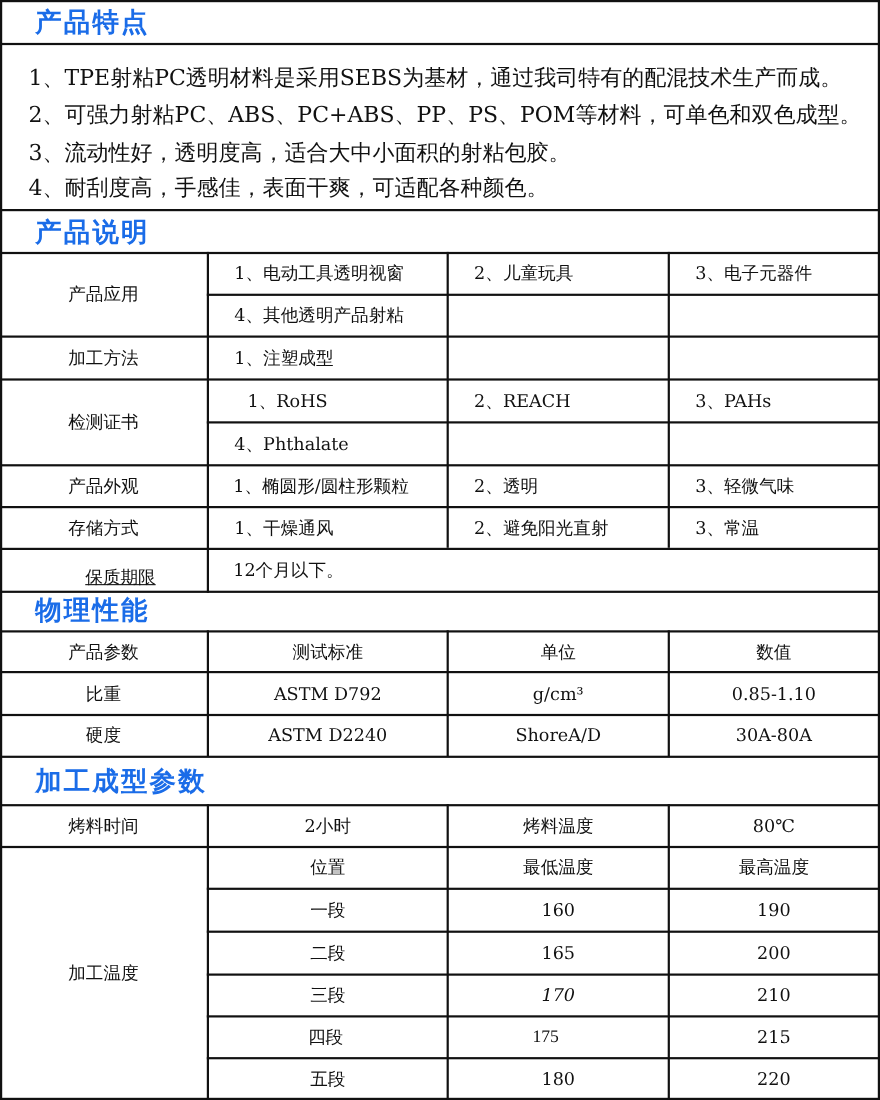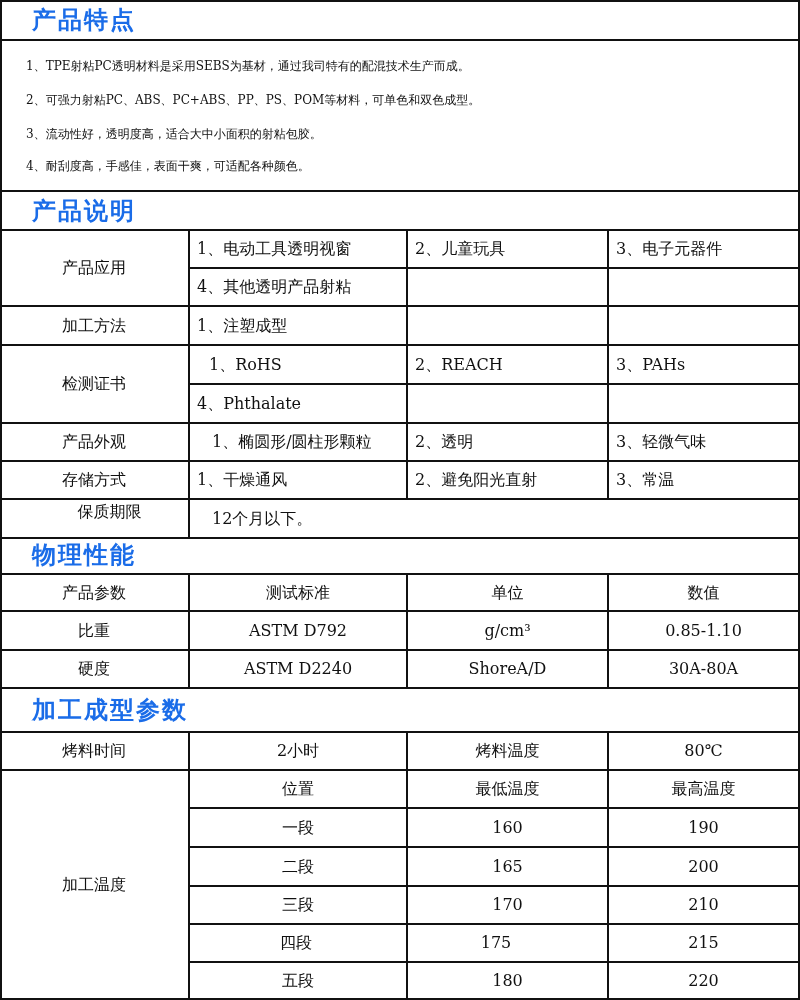--- a/index.html
+++ b/index.html
@@ -4,25 +4,25 @@
   <style>
     html, body { margin: 0; padding: 0; background: #ffffff; }
     body { width: 800px; height: 1000px; overflow: hidden; position: relative;
            font-family: "DejaVu Serif", "Liberation Serif", serif; color: #111; }
     .frame { position: absolute; left: 0; top: 0; width: 796px; height: 996px;
              border: 2px solid #111; }
     .hline { position: absolute; height: 2px; background: #111; }
     .vline { position: absolute; width: 2px; background: #111; }
     .heading { position: absolute; left: 32px; font-family: "DejaVu Sans", "Liberation Sans", sans-serif;
                font-size: 24px; font-weight: bold; color: #1a6ce8; letter-spacing: 2px; line-height: 1; }
-    .feat { position: absolute; left: 26px; font-size: 12px; line-height: 1; white-space: nowrap; }
+    .feat { position: absolute; left: 26px; font-size: 20px; line-height: 1; white-space: nowrap; }
     .cell { position: absolute; display: flex; align-items: center; font-size: 16px;
             white-space: nowrap; line-height: 1; }
     .c { justify-content: center; }
-    .l { justify-content: flex-start; padding-left: 7px; }
+    .l { justify-content: flex-start; padding-left: 23px; }
   </style>
 </head>
 <body>
 
 <div class="frame"></div>
 
 <div class="heading" style="top:8px;">产品特点</div>
 <div class="hline" style="left:0;top:39px;width:800px;"></div>
 <div class="feat" style="top:60px;">1、TPE射粘PC透明材料是采用SEBS为基材，通过我司特有的配混技术生产而成。</div>
 <div class="feat" style="top:94px;">2、可强力射粘PC、ABS、PC+ABS、PP、PS、POM等材料，可单色和双色成型。</div>
@@ -54,30 +54,30 @@
 <div class="cell c" style="left:0;top:307px;width:188px;height:37px;">加工方法</div>
 <div class="cell l" style="left:190px;top:307px;width:216px;height:37px;">1、注塑成型</div>
 
 <div class="cell c" style="left:0;top:346px;width:188px;height:76px;">检测证书</div>
 <div class="cell l" style="left:190px;top:346px;width:216px;height:37px;margin-left:12px;">1、RoHS</div>
 <div class="cell l" style="left:408px;top:346px;width:199px;height:37px;">2、REACH</div>
 <div class="cell l" style="left:609px;top:346px;width:189px;height:37px;">3、PAHs</div>
 <div class="cell l" style="left:190px;top:385px;width:216px;height:37px;">4、Phthalate</div>
 
 <div class="cell c" style="left:0;top:424px;width:188px;height:36px;">产品外观</div>
-<div class="cell l" style="left:205px;top:424px;width:216px;height:36px;">1、椭圆形/圆柱形颗粒</div>
+<div class="cell l" style="left:189px;top:424px;width:216px;height:36px;">1、椭圆形/圆柱形颗粒</div>
 <div class="cell l" style="left:408px;top:424px;width:199px;height:36px;">2、透明</div>
 <div class="cell l" style="left:609px;top:424px;width:189px;height:36px;">3、轻微气味</div>
 
 <div class="cell c" style="left:0;top:462px;width:188px;height:36px;">存储方式</div>
 <div class="cell l" style="left:190px;top:462px;width:216px;height:36px;">1、干燥通风</div>
 <div class="cell l" style="left:408px;top:462px;width:199px;height:36px;">2、避免阳光直射</div>
 <div class="cell l" style="left:609px;top:462px;width:189px;height:36px;">3、常温</div>
 
-<div class="cell c" style="left:0;top:493px;width:219px;height:37px;">保质期限</div>
+<div class="cell c" style="left:0;top:506px;width:219px;height:37px;text-decoration:underline;">保质期限</div>
 <div class="cell" style="left:190px;top:500px;width:608px;height:37px;padding-left:22px;box-sizing:border-box;">12个月以下。</div>
 
 <div class="hline" style="left:0;top:537px;width:800px;"></div>
 
 <div class="heading" style="top:543px;">物理性能</div>
 <div class="hline" style="left:0;top:573px;width:800px;"></div>
 
 <div class="vline" style="left:188px;top:573px;height:115px;"></div>
 <div class="vline" style="left:406px;top:573px;height:115px;"></div>
 <div class="vline" style="left:607px;top:573px;height:115px;"></div>
@@ -124,24 +124,24 @@
 <div class="cell c" style="left:408px;top:809px;width:199px;height:37px;">160</div>
 <div class="cell c" style="left:609px;top:809px;width:189px;height:37px;">190</div>
 <div class="hline" style="left:188px;top:846px;width:612px;"></div>
 
 <div class="cell c" style="left:190px;top:848px;width:216px;height:37px;">二段</div>
 <div class="cell c" style="left:408px;top:848px;width:199px;height:37px;">165</div>
 <div class="cell c" style="left:609px;top:848px;width:189px;height:37px;">200</div>
 <div class="hline" style="left:188px;top:885px;width:612px;"></div>
 
 <div class="cell c" style="left:190px;top:887px;width:216px;height:36px;">三段</div>
-<div class="cell c" style="left:408px;top:887px;width:199px;height:36px;">170</div>
+<div class="cell c" style="left:408px;top:887px;width:199px;height:36px;font-style:italic;">170</div>
 <div class="cell c" style="left:609px;top:887px;width:189px;height:36px;">210</div>
 <div class="hline" style="left:188px;top:923px;width:612px;"></div>
 
 <div class="cell c" style="left:190px;top:925px;width:212px;height:36px;">四段</div>
-<div class="cell c" style="left:408px;top:925px;width:176px;height:36px;">175</div>
+<div class="cell c" style="left:408px;top:925px;width:176px;height:36px;font-family:Liberation Serif, serif;">175</div>
 <div class="cell c" style="left:609px;top:925px;width:189px;height:36px;">215</div>
 <div class="hline" style="left:188px;top:961px;width:612px;"></div>
 
 <div class="cell c" style="left:190px;top:963px;width:216px;height:35px;">五段</div>
 <div class="cell c" style="left:408px;top:963px;width:199px;height:35px;">180</div>
 <div class="cell c" style="left:609px;top:963px;width:189px;height:35px;">220</div>
 
 </body></html>

